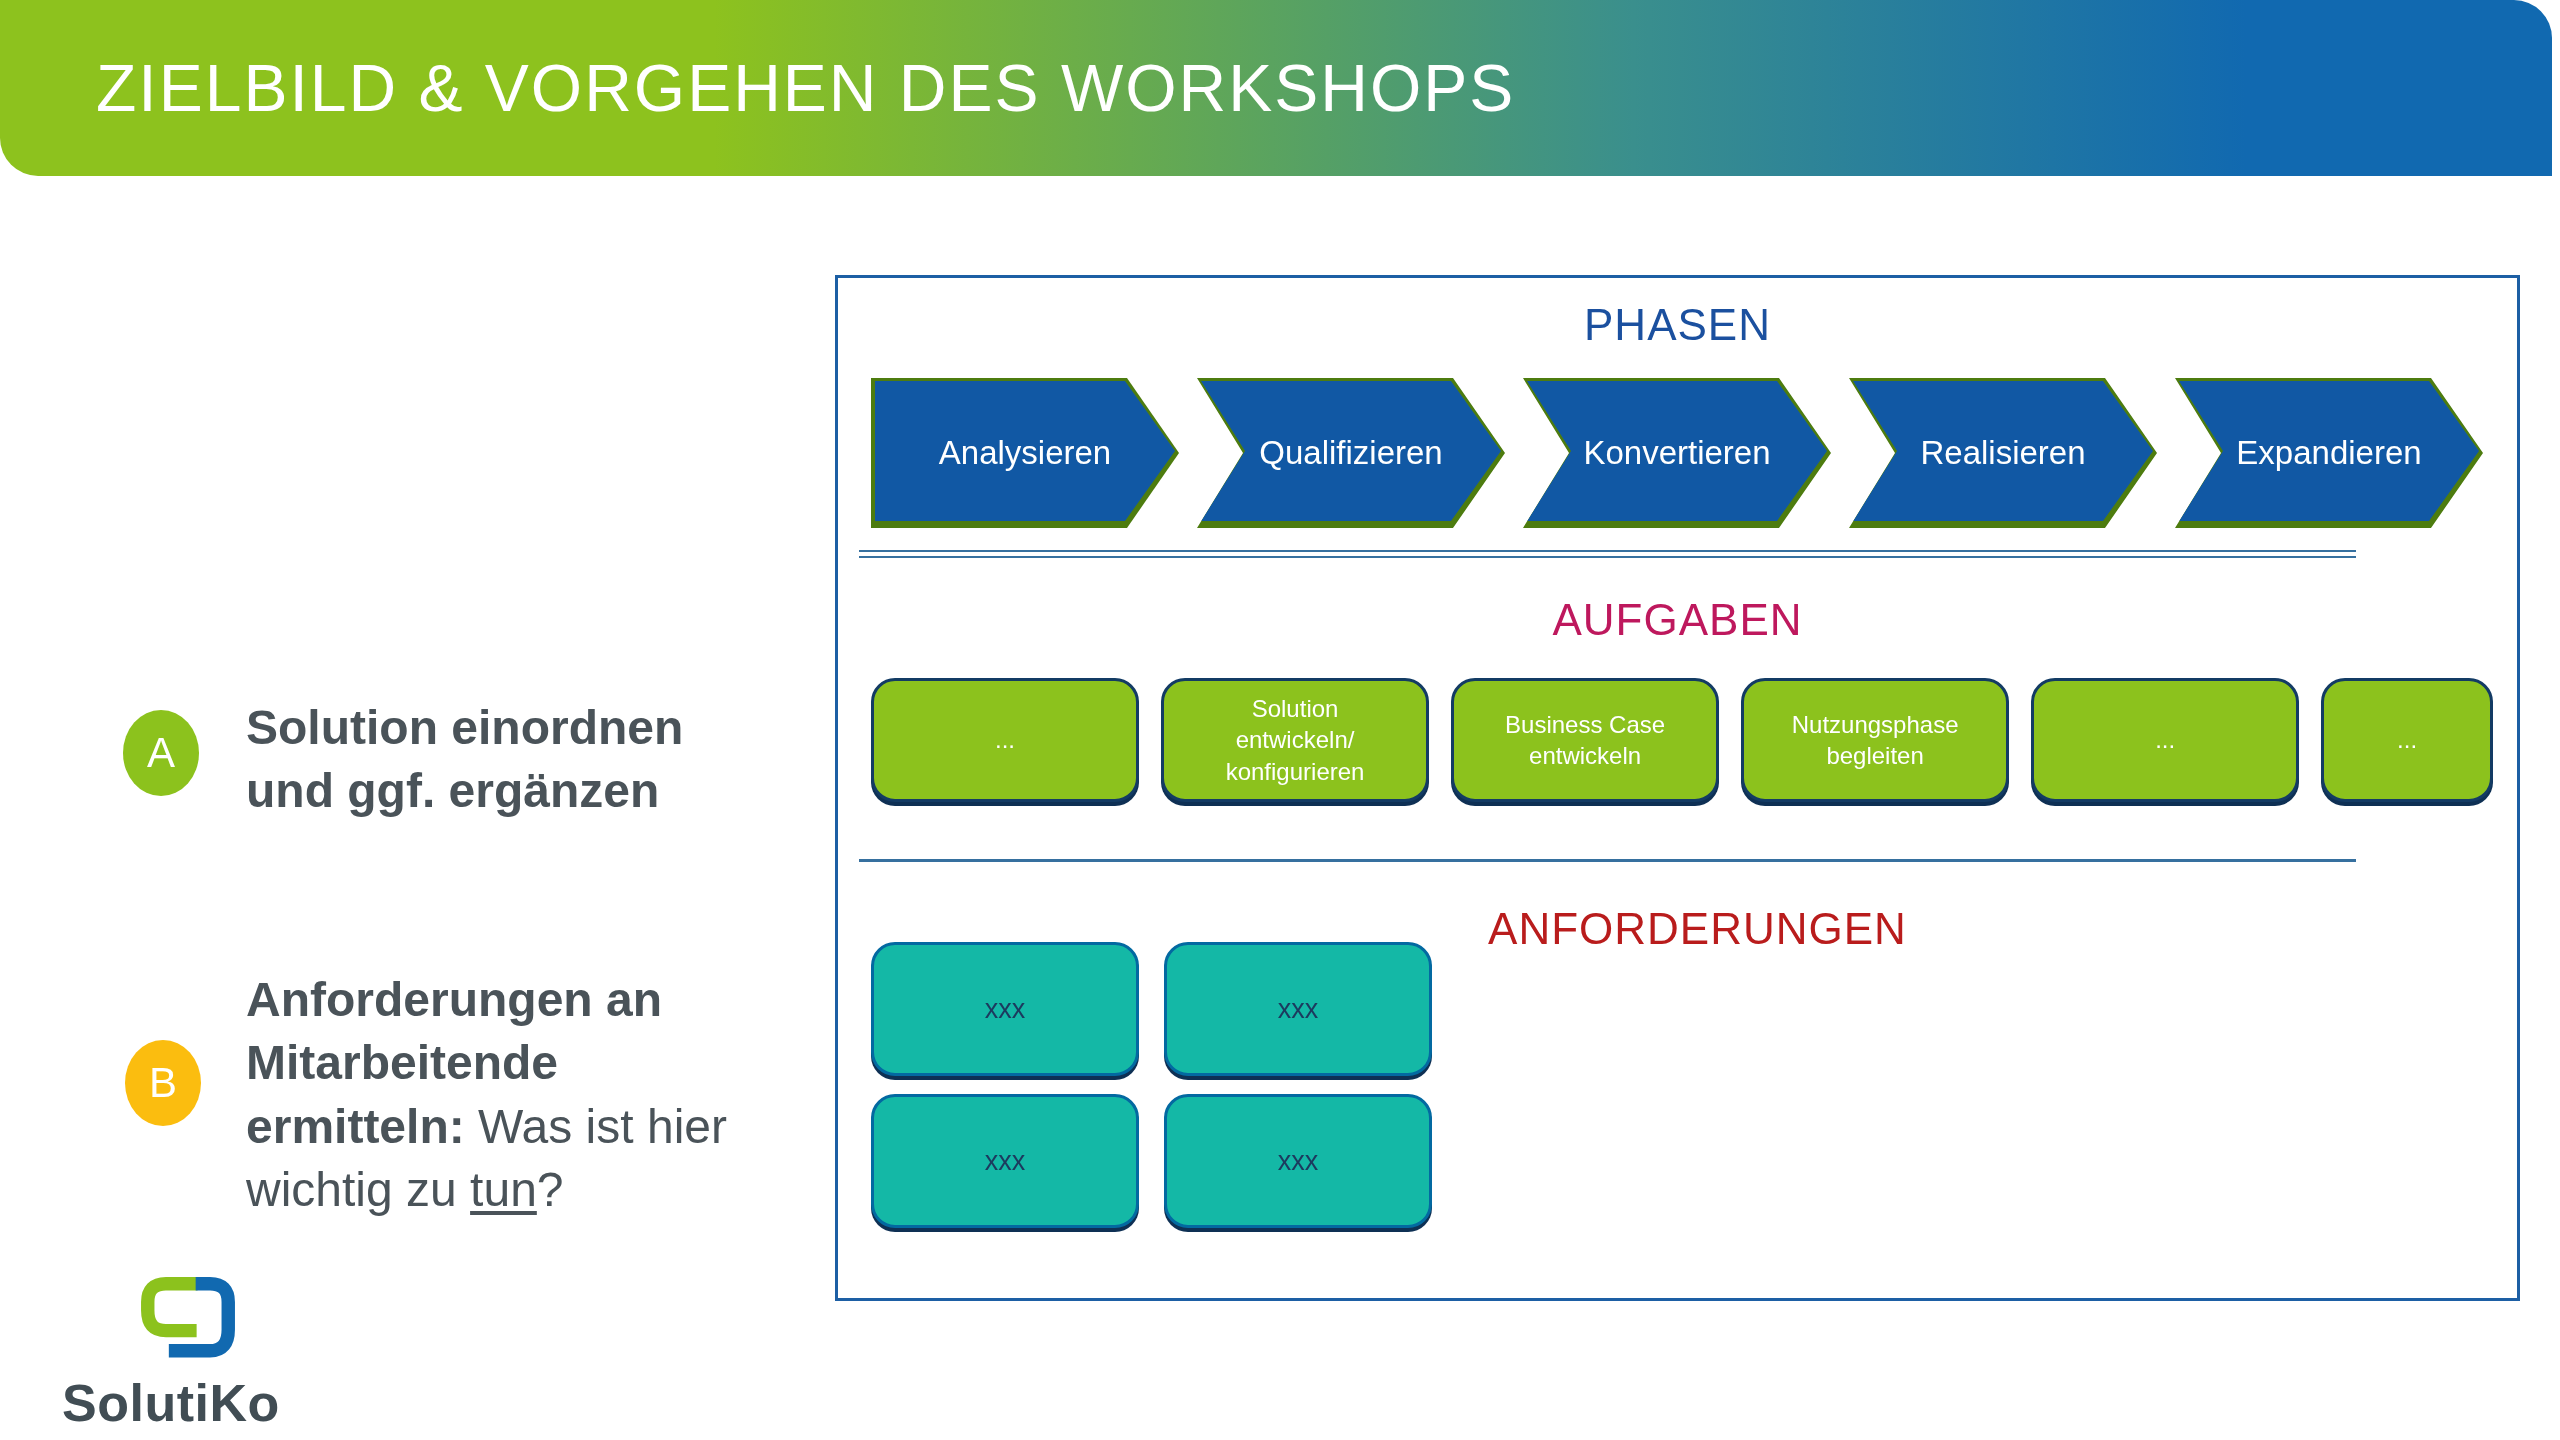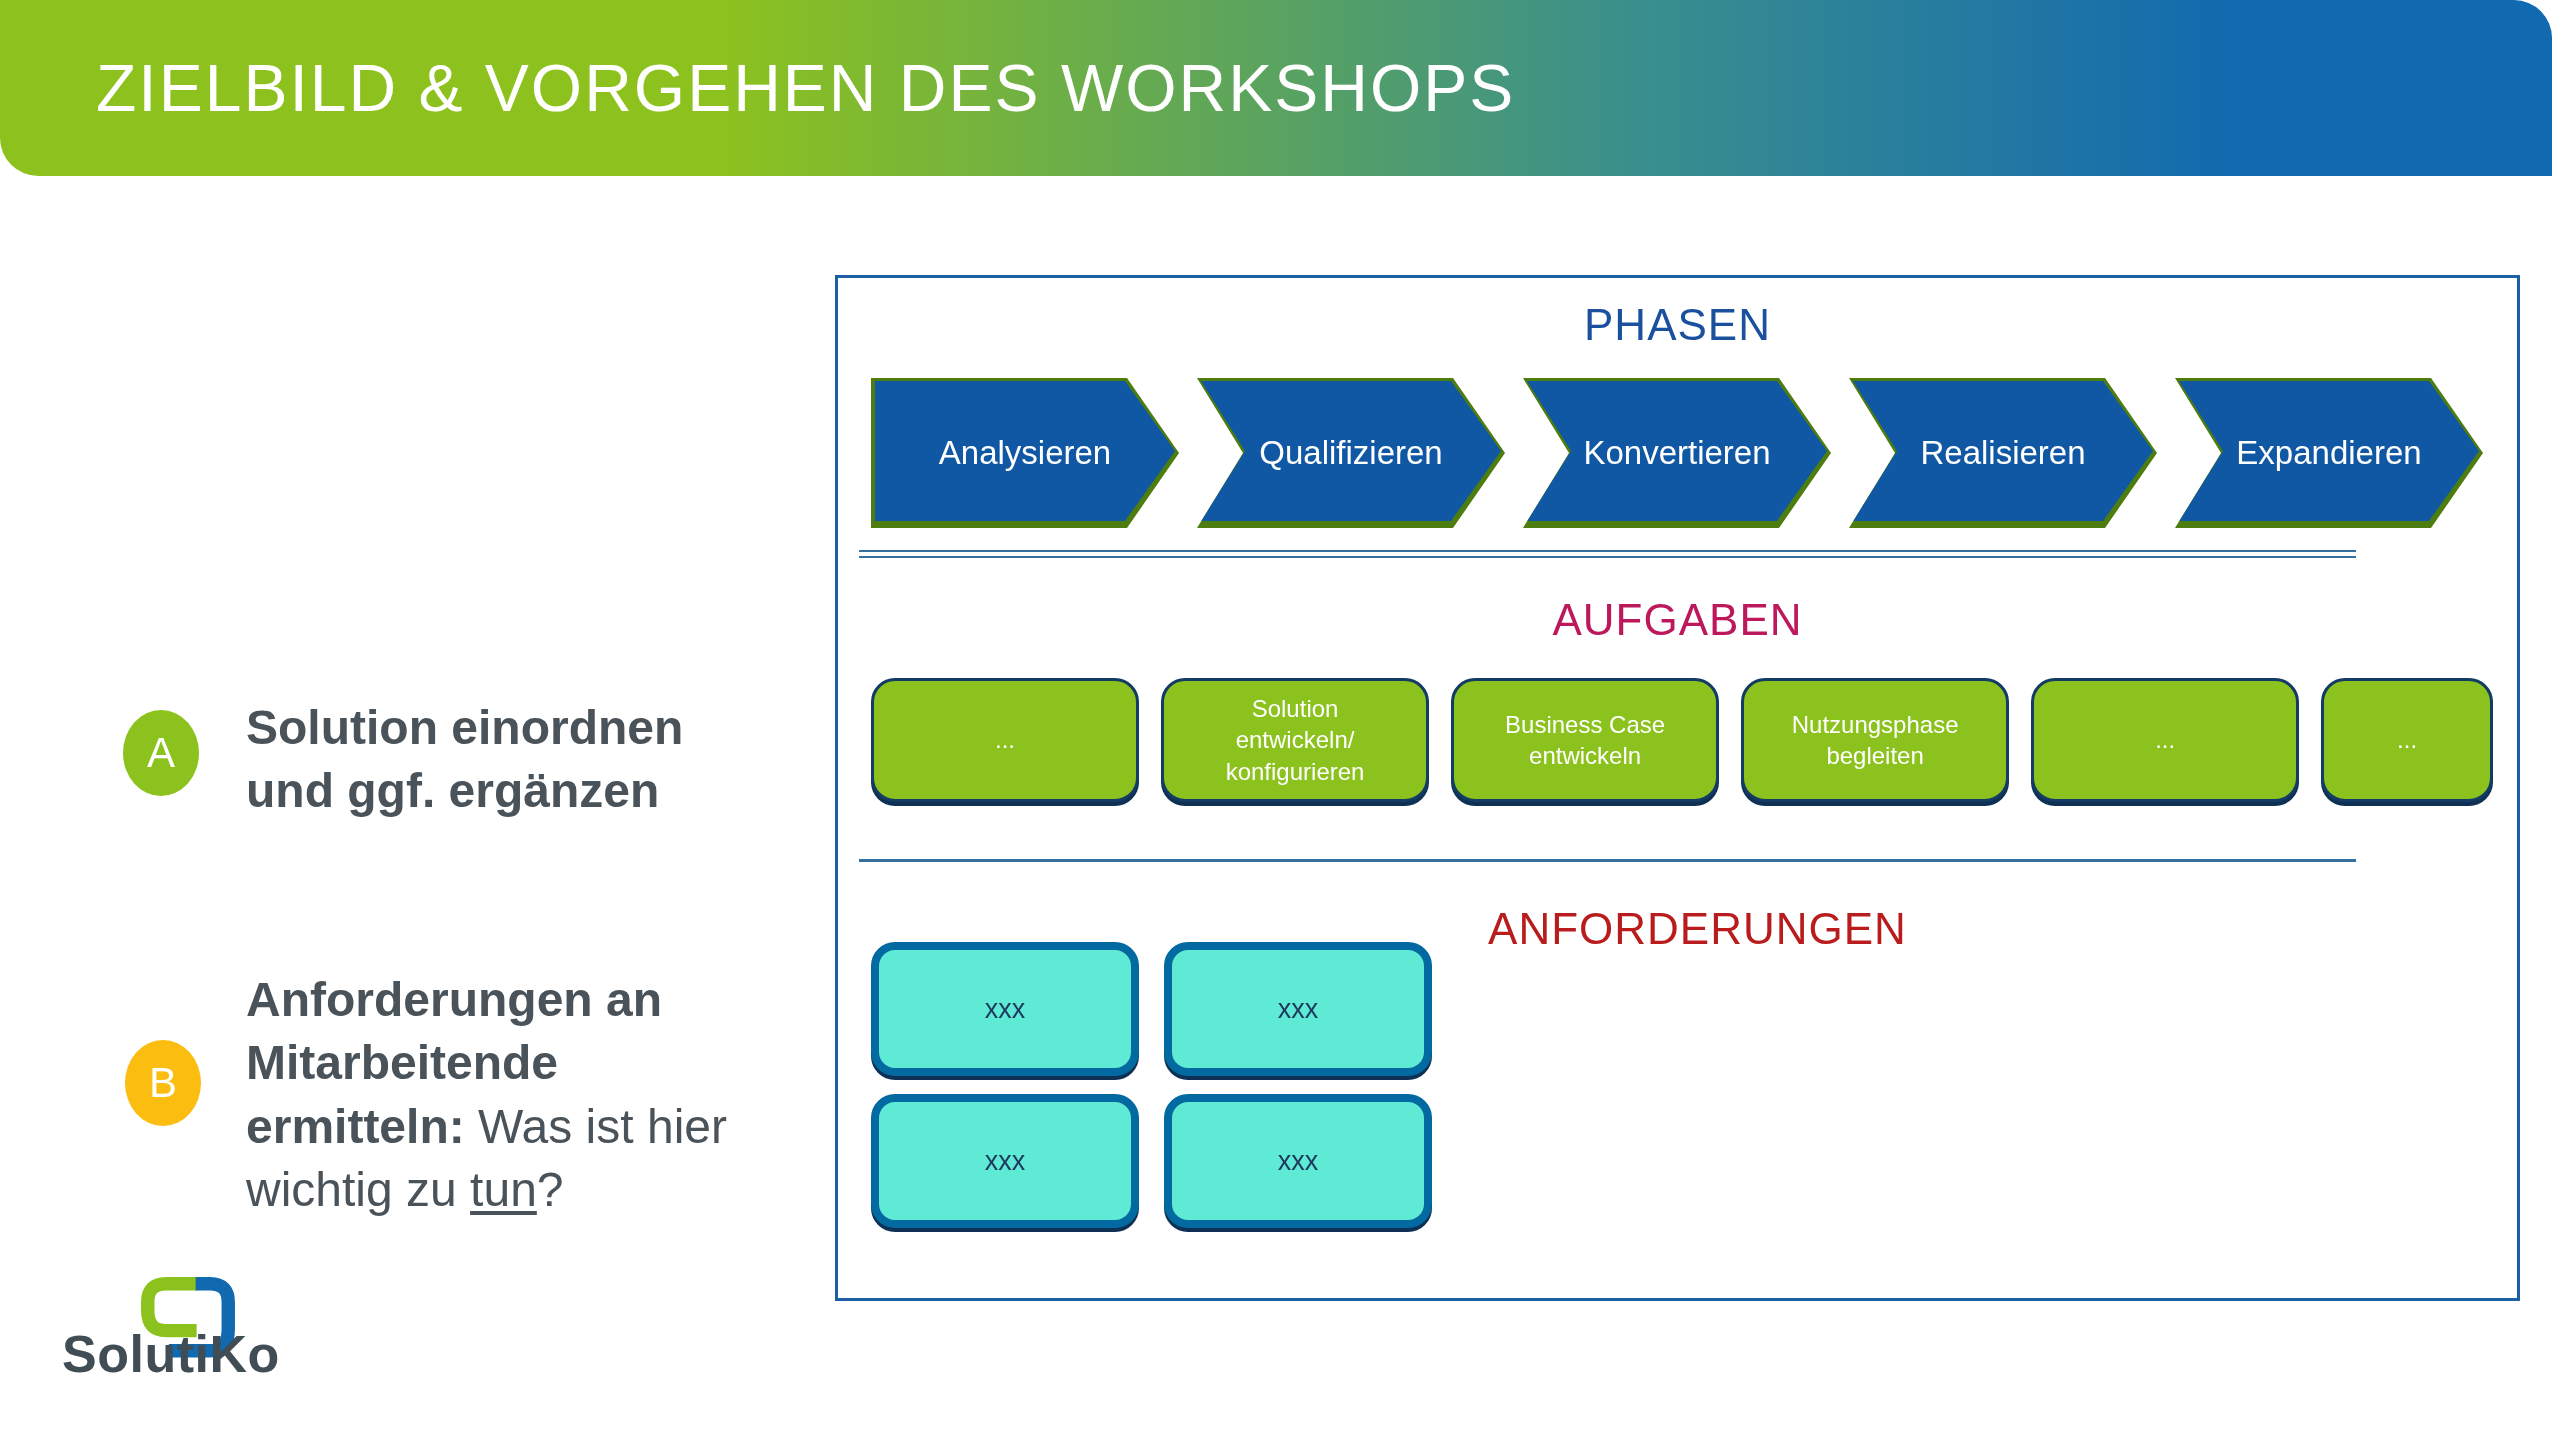--- a/index.html
+++ b/index.html
@@ -79,21 +79,21 @@
   .task-box.small { flex:1 1 0; }
 
   
   .req-grid {
     position:absolute; left:33px; top:664px;
     display:grid; grid-template-columns:268px 268px; grid-auto-rows:134px;
     gap:18px 25px;
   }
   .req-box {
     box-sizing:border-box;
-    background:#5eead4; border:8px solid #0369a1; border-radius:24px;
+    background:#14b8a6; border:3px solid #0369a1; border-radius:24px;
     box-shadow:0 4px 0 #0e3054;
     display:flex; align-items:center; justify-content:center;
     color:#1c3a5e; font-size:27px;
   }
 
   
   .badge {
     position:absolute; width:76px; height:86px; border-radius:50%;
     display:flex; align-items:center; justify-content:center;
     color:#ffffff; font-size:42px;
@@ -105,21 +105,21 @@
     color:#4a5359; font-size:48px; line-height:1.32; white-space:pre-line;
   }
   .note-a { top:696px; width:640px; font-weight:bold; }
   .note-b { top:968px; width:620px; font-weight:normal; }
   .note-b .bold { font-weight:bold; }
   .note-b u { text-underline-offset:5px; }
 
   
   .logo-glyph { position:absolute; left:136px; top:1276px; width:104px; height:92px; }
   .logo-text {
-    position:absolute; left:62px; top:1324px;
+    position:absolute; left:62px; top:1373px;
     font-size:52px; font-weight:bold; color:#414d54; letter-spacing:0.5px;
   }
 </style>
 </head>
 <body>
 
 <div class="banner"></div>
 <div class="banner-title">ZIELBILD &amp; VORGEHEN DES WORKSHOPS</div>
 
 <div class="panel">

